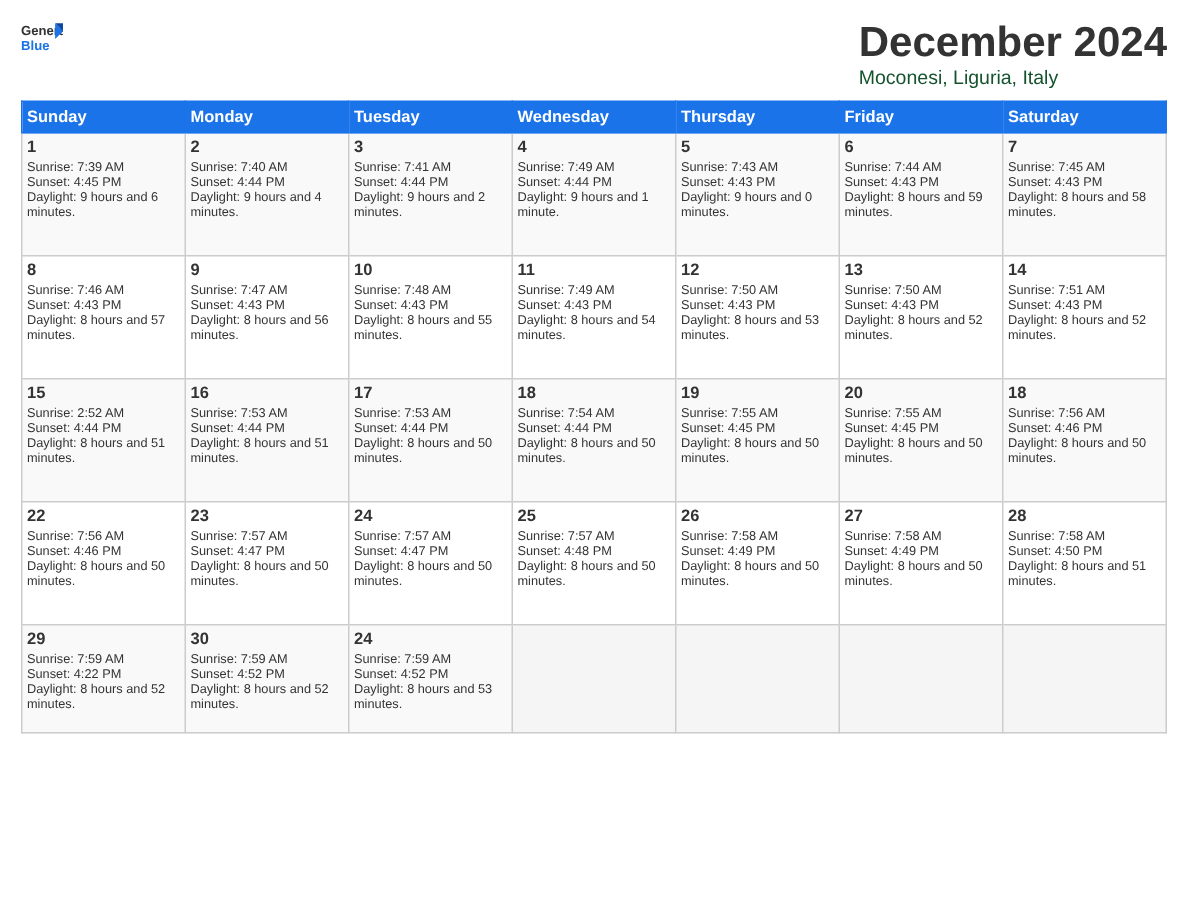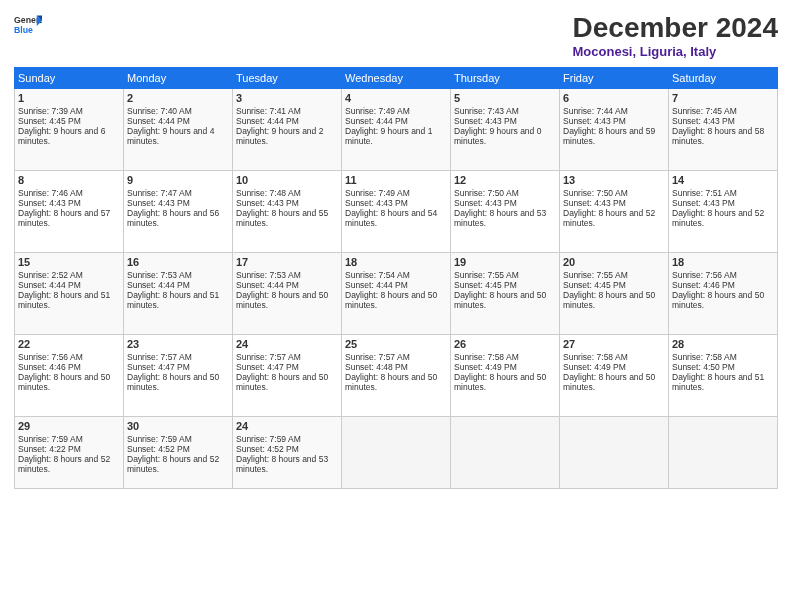--- a/index.html
+++ b/index.html
@@ -32,33 +32,32 @@
     }
     .title-area {
     }
     .month-title {
       font-size: 28px;
       font-weight: bold;
       color: #333;
     }
     .subtitle {
       font-size: 13px;
-      color: #4c1d95;
-      font-weight: bold;
+      color: #14532d;
     }
     table {
       width: 100%;
       border-collapse: collapse;
       table-layout: fixed;
     }
     thead th {
       background-color: #1a73e8;
       color: white;
       font-size: 11px;
-      font-weight: normal;
+      font-weight: bold;
       padding: 4px 3px;
       text-align: left;
       border: 1px solid #1a73e8;
     }
     tbody td {
       border: 1px solid #ccc;
       vertical-align: top;
       padding: 3px 3px;
       font-size: 8.5px;
       color: #333;

